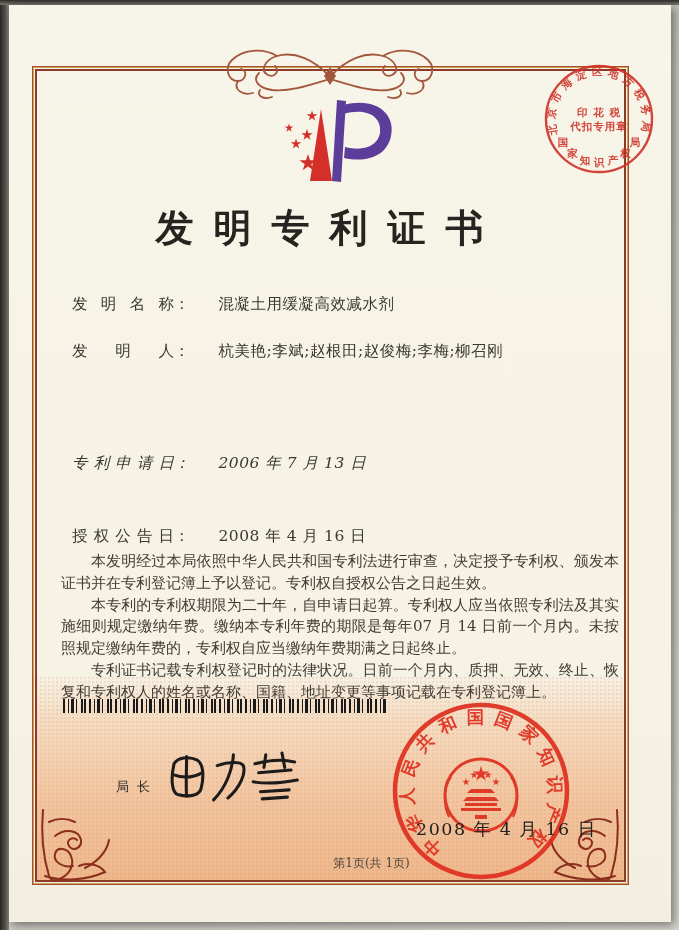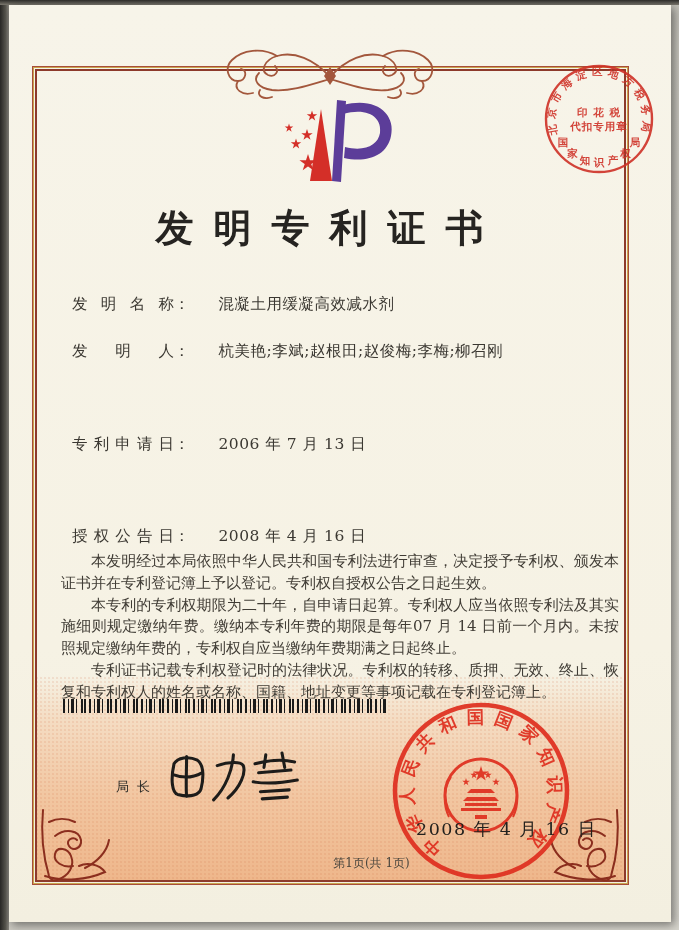--- a/index.html
+++ b/index.html
@@ -111,31 +111,31 @@
     </svg>
 
   <div class="abs title">发明专利证书</div>
 
   <div class="abs field-row" style="top:294px;">
     <span class="flabel">发明名称</span><span class="fcolon">：</span><span class="fvalue">混凝土用缓凝高效减水剂</span>
   </div>
   <div class="abs field-row" style="top:341px;">
     <span class="flabel">发明人</span><span class="fcolon">：</span><span class="fvalue">杭美艳;李斌;赵根田;赵俊梅;李梅;柳召刚</span>
   </div>
-  <div class="abs field-row" style="top:434px;">
+  <div class="abs field-row" style="top:453px;font-style:italic;">
     <span class="flabel">专利申请日</span><span class="fcolon">：</span><span class="fvalue">2006 年 7 月 13 日</span>
   </div>
   <div class="abs field-row" style="top:526px;">
     <span class="flabel">授权公告日</span><span class="fcolon">：</span><span class="fvalue">2008 年 4 月 16 日</span>
   </div>
 
   <div class="abs body-text">
     <p>本发明经过本局依照中华人民共和国专利法进行审查，决定授予专利权、颁发本证书并在专利登记簿上予以登记。专利权自授权公告之日起生效。</p>
     <p>本专利的专利权期限为二十年，自申请日起算。专利权人应当依照专利法及其实施细则规定缴纳年费。缴纳本专利年费的期限是每年07 月 14 日前一个月内。未按照规定缴纳年费的，专利权自应当缴纳年费期满之日起终止。</p>
-    <p>专利证书记载专利权登记时的法律状况。专利权的转移、质押、无效、终止、恢复和专利权人的姓名或名称、国籍、地址变更等事项记载在专利登记簿上。</p>
+    <p>专利证书记载专利权登记时的法律状况。日前一个月内、质押、无效、终止、恢复和专利权人的姓名或名称、国籍、地址变更等事项记载在专利登记簿上。</p>
   </div>
 
   <div class="abs barcode"></div>
 
   <div class="abs director">局长</div>
   <svg class="svg-abs" style="left:160px;top:744px;z-index:5;" width="145" height="72" viewBox="0 0 150 80">
     <g stroke="#1d1c1a" stroke-width="3.4" fill="none" stroke-linecap="round" stroke-linejoin="round">
       <path d="M10,22 C6,40 8,54 14,56 C30,60 38,56 40,50 C44,34 42,22 36,18 C26,13 14,15 10,22 Z"></path>
       <path d="M24,14 C24,30 23,48 24,58"></path>
       <path d="M9,34 C20,38 32,37 41,32"></path>

